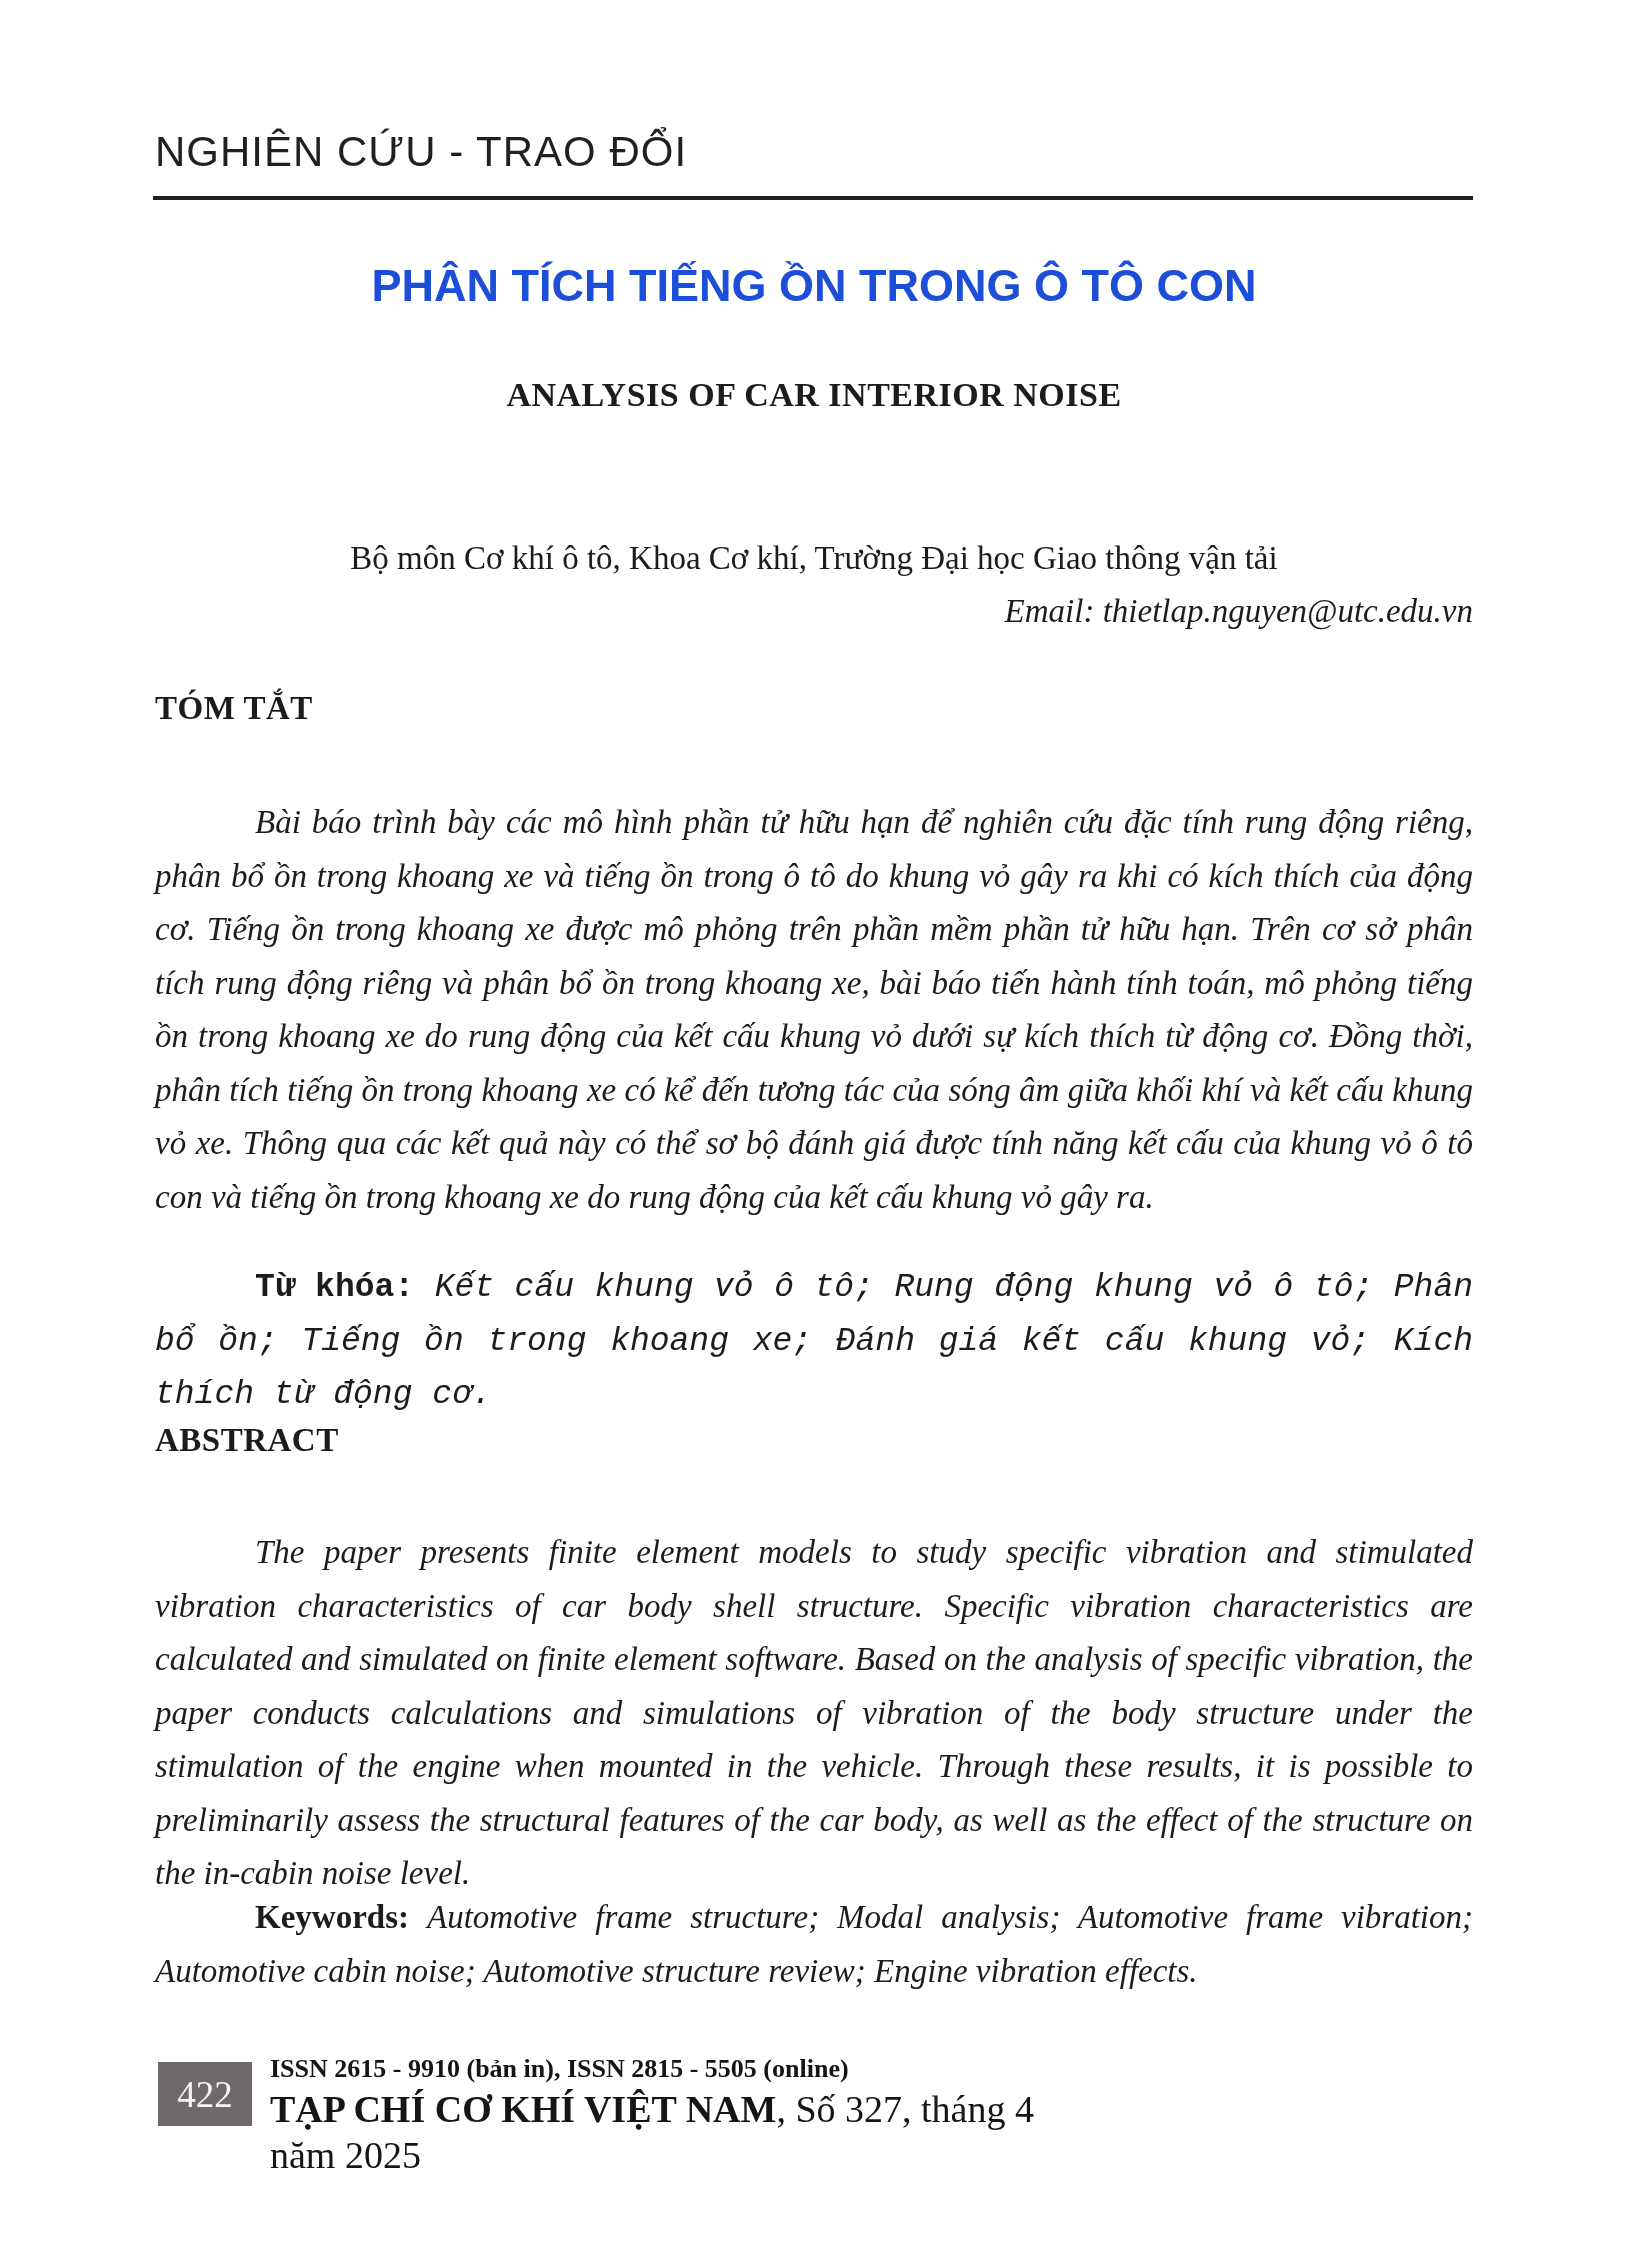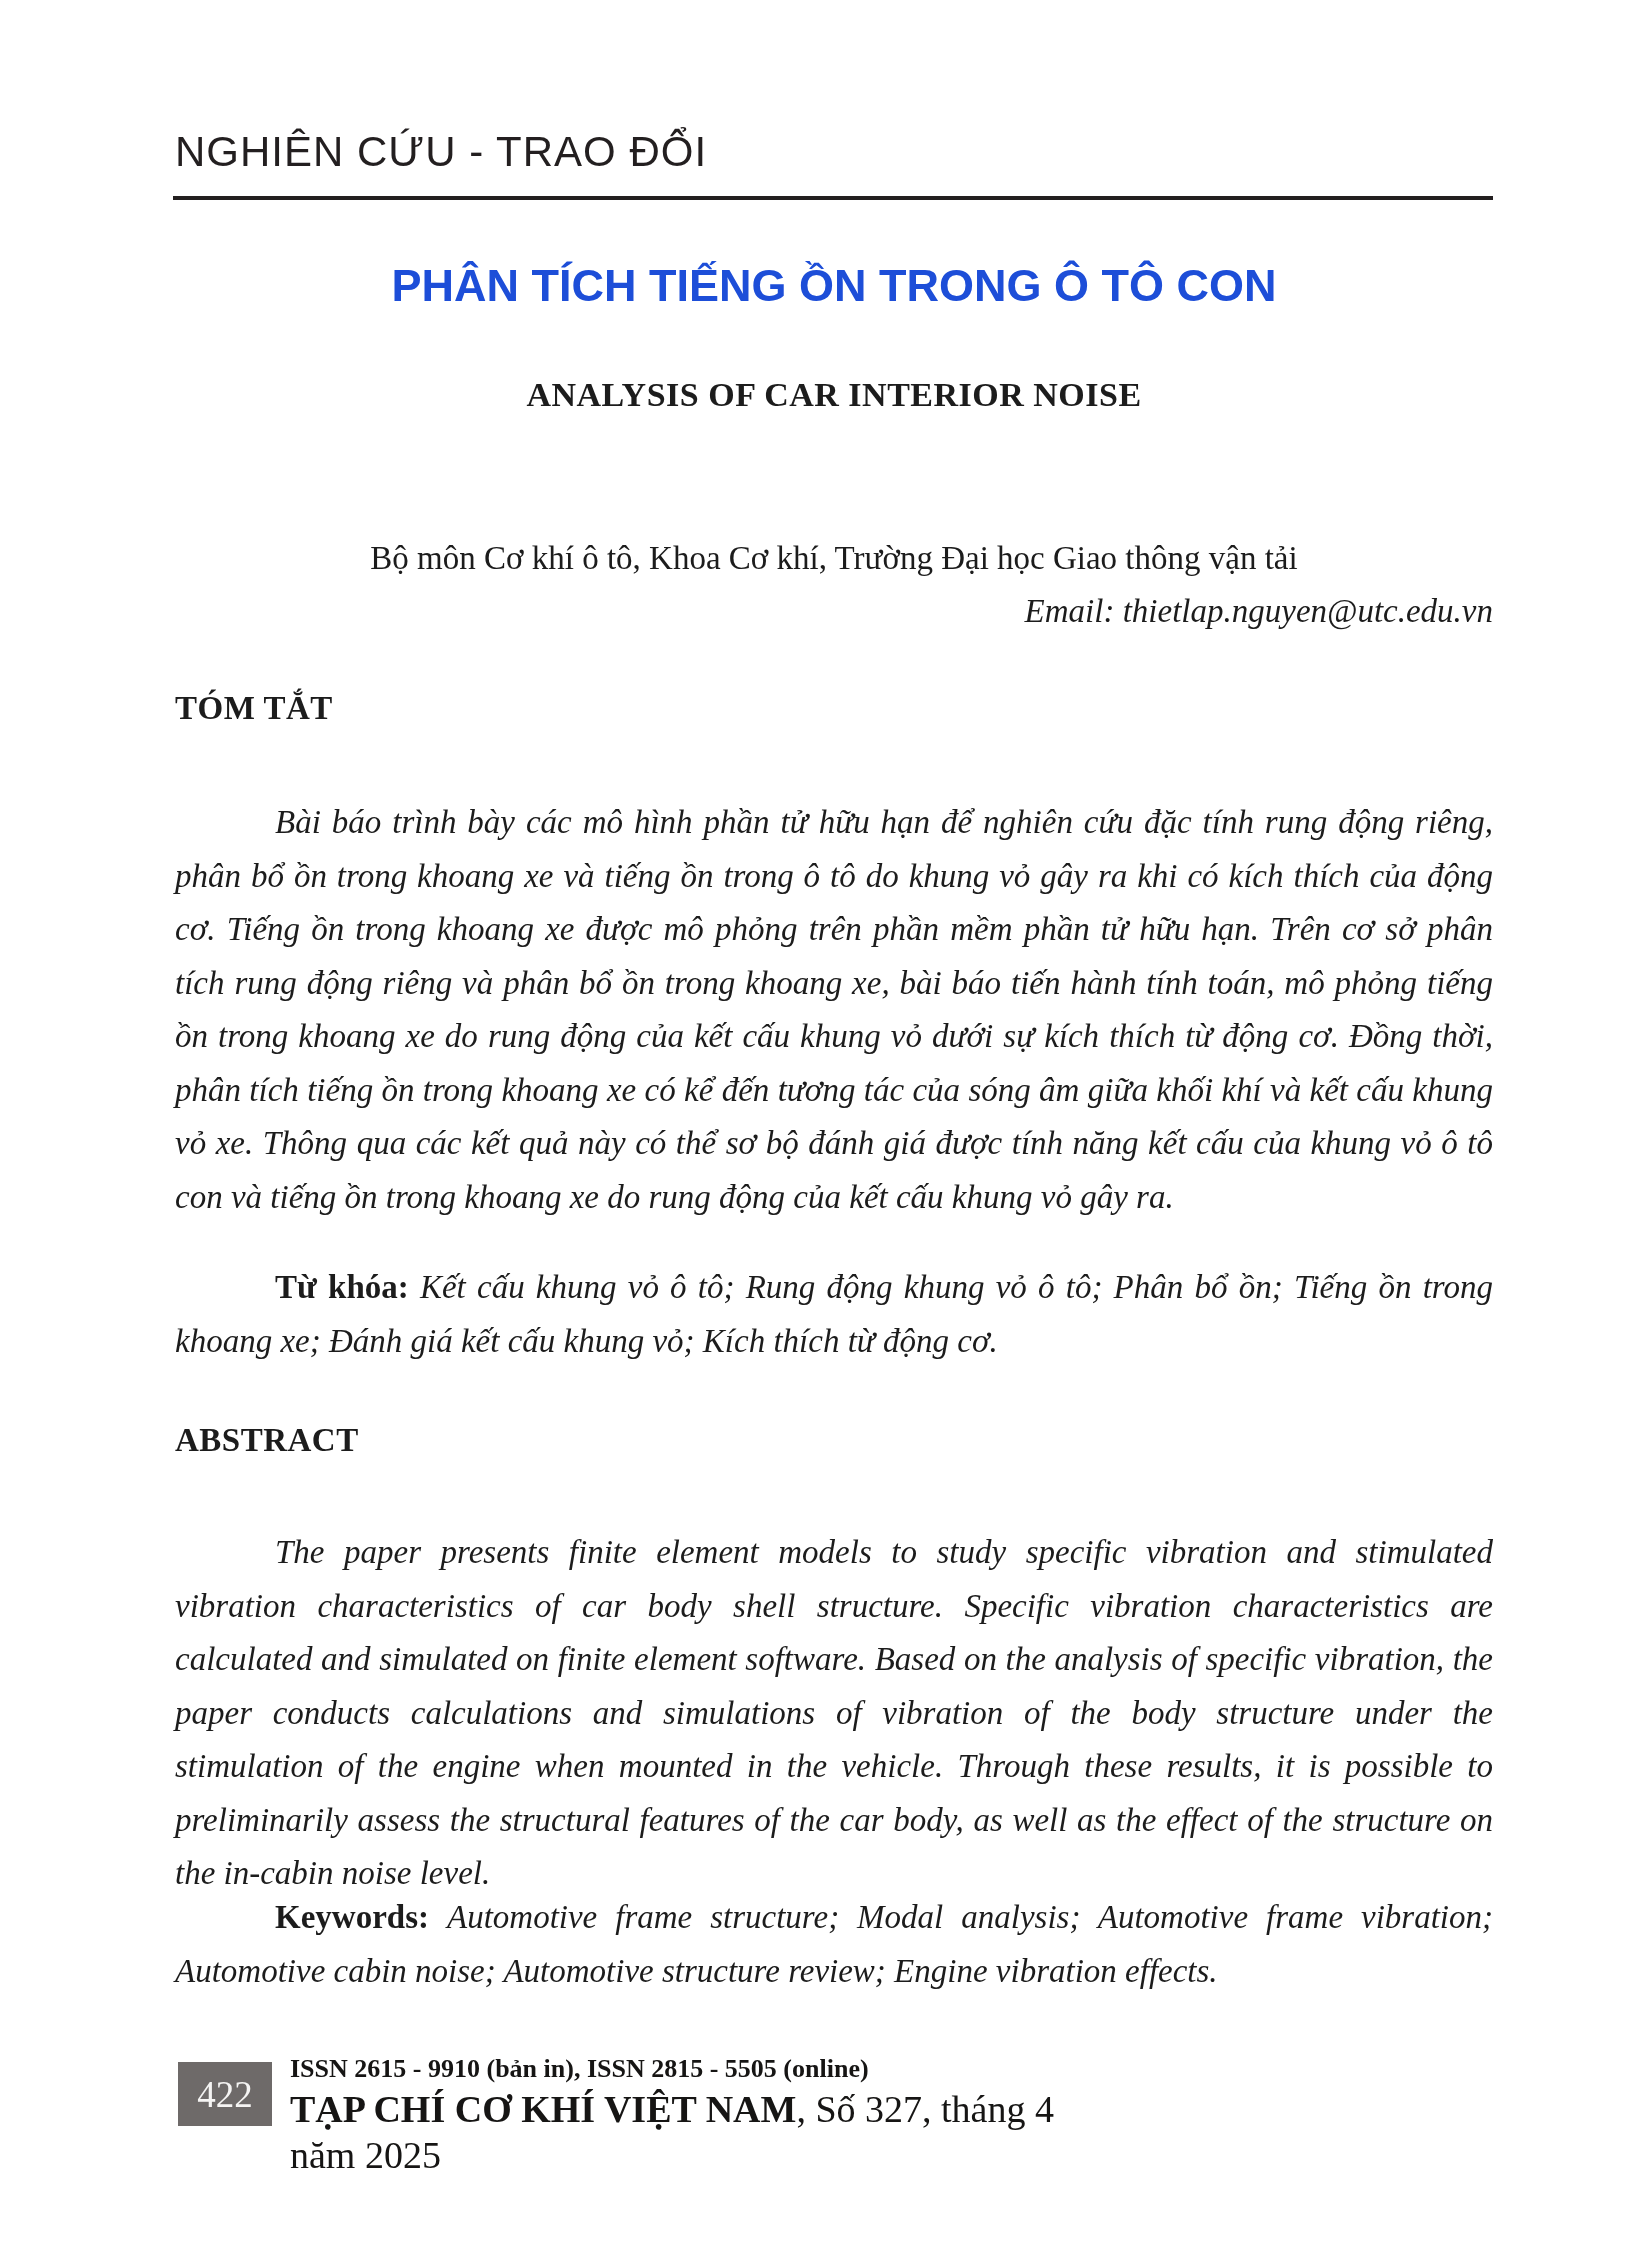--- a/index.html
+++ b/index.html
@@ -6,21 +6,21 @@
   html,body { background:#ffffff; }
   .page {
     position:relative;
     width:1630px;
     height:2260px;
     background:#ffffff;
     color:#1c1c1c;
     overflow:hidden;
     font-family:"Liberation Serif", serif;
   }
-  .abs { position:absolute;margin-left:20px; }
+  .abs { position:absolute; }
   .col { left:155px; width:1318px; }
 
   .section-label {
     top:128px;
     font-family:"Liberation Sans", sans-serif;
     font-size:42px;
     letter-spacing:1px;
     color:#231f20;
   }
   .header-rule {
@@ -67,21 +67,21 @@
   .tomtat   { top:690px; }
   .abstr-h  { top:1422px; }
   .para {
     font-style:italic;
     font-size:33px;
     line-height:53.5px;
     text-align:justify;
     text-indent:100px;
   }
   .para-vi    { top:796px; }
-  .tukhoa     { top:1261px; }
+  .tukhoa     { top:1261px;font-family:Liberation Mono, monospace; }
   .para-en    { top:1526px; }
   .keywords-en{ top:1891px; }
   .kw-label   { font-weight:700; font-style:normal; }
 
   .page-box {
     left:158px; top:2062px;
     width:94px; height:64px;
     background:#6e6a69;
     display:flex; align-items:center; justify-content:center;
     color:#f5f4f3;

